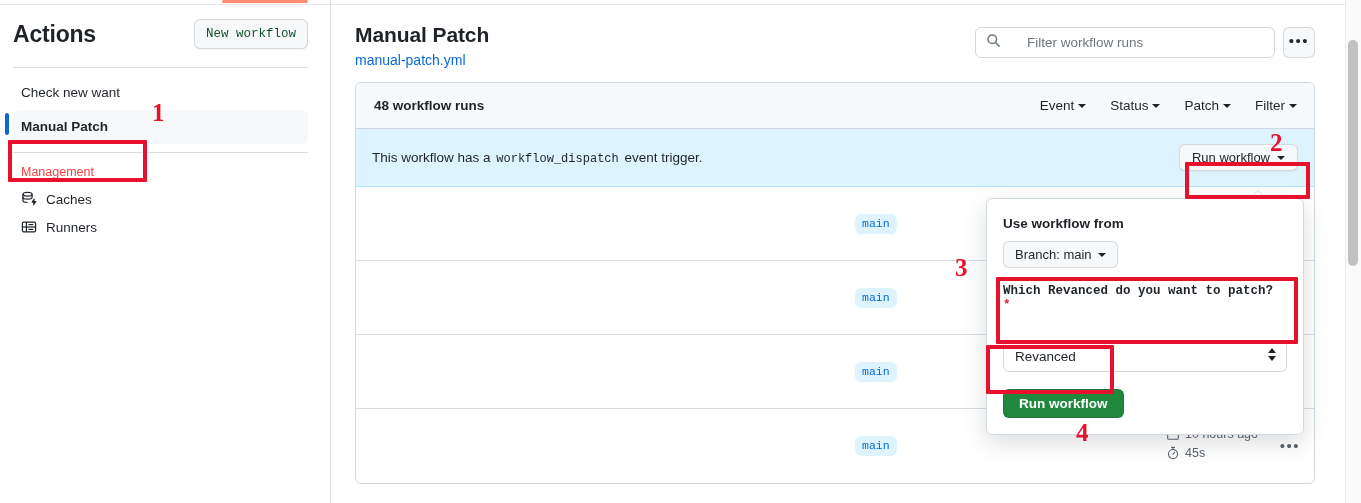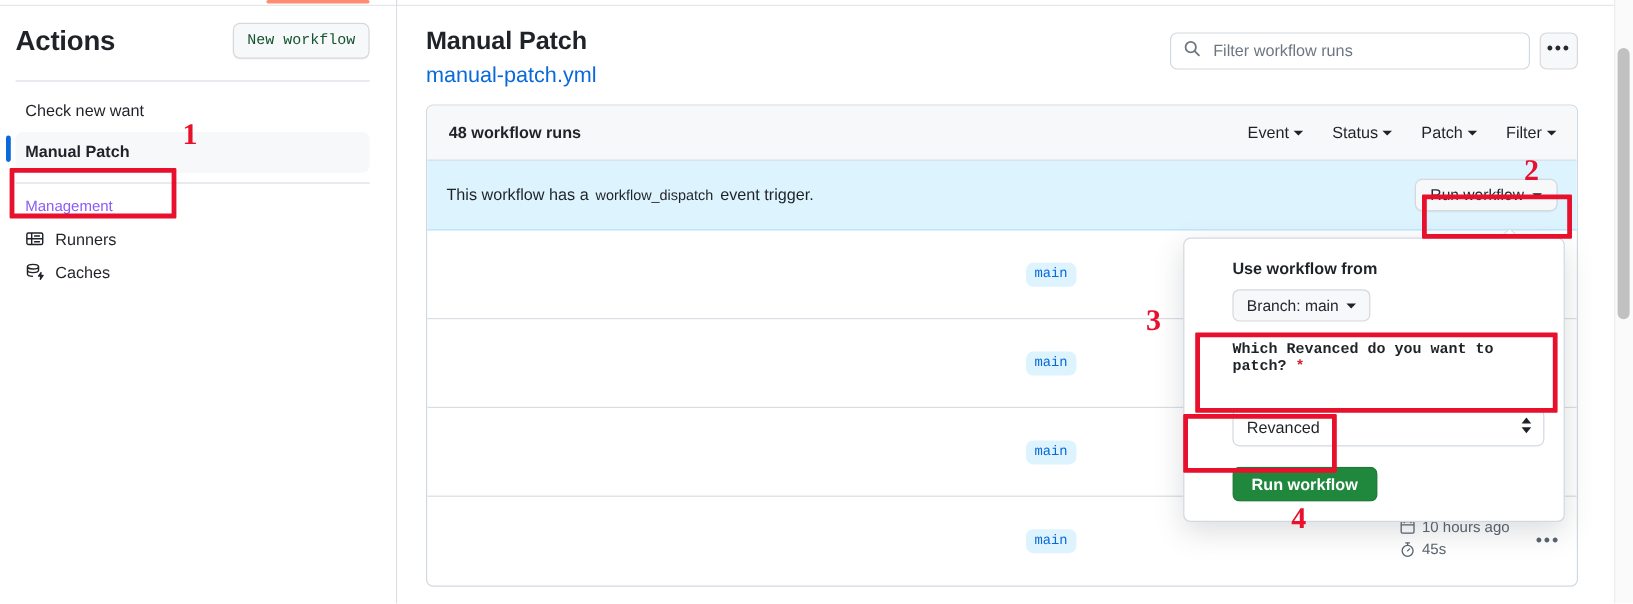--- a/index.html
+++ b/index.html
@@ -50,35 +50,35 @@
     padding: 7px 8px; border-radius: 6px; cursor: pointer;
     position: relative;
   }
   .sb-item.active { background: #f6f8fa; font-weight: 600; }
   .sb-item.active::before {
     content: ""; position: absolute; left: -8px; top: 3px;
     width: 4px; height: 22px; background: #0969da; border-radius: 6px;
   }
   .sb-sep { height: 1px; background: #d8dee4; margin: 8px 22px 8px 13px; }
   .sb-section-title {
-    font-size: 12.5px; color: #8b5cf6; padding: 4px 8px 4px 8px; margin: 2px 0 2px 13px;
+    font-size: 12.5px; color: #ef4444; padding: 4px 8px 4px 8px; margin: 2px 0 2px 13px;
   }
   .sb-mg { display:flex; align-items:center; gap: 9px; font-size: 13.5px; color:#1f2328;
            padding: 6px 8px; margin-left: 13px; border-radius: 6px; cursor:pointer; }
   .sb-ico { width: 16px; height: 16px; display:inline-flex; align-items:center; justify-content:center; color:#1f2328; flex:0 0 16px; }
 
   
   .main { position: absolute; left: 331px; top: 5px; width: 1014px; height: 498px; background:#fff; }
   .main-head { display:flex; align-items:flex-start; padding: 16px 30px 0 24px; justify-content: space-between; }
   .page-title { font-size: 21px; font-weight: 600; letter-spacing:-0.1px; line-height: 28px; color:#1f2328; }
-  .page-sub { font-size: 18px; color: #0969da; margin-top: 3px; cursor:pointer; }
+  .page-sub { font-size: 14px; color: #0969da; margin-top: 3px; cursor:pointer; }
 
   .head-right { display:flex; align-items:center; gap: 8px; margin-top: 6px; }
   .search-box {
-    display:flex; align-items:center; gap:8px;
+    display:flex; align-items:center; gap:24px;
     width: 300px; height: 31px; padding: 0 10px;
     border: 1px solid #d1d9e0; border-radius: 6px; background: #fff;
   }
   .search-box input {
     border:none; outline:none; font-size: 13.5px; color:#1f2328; width: 100%;
     background: transparent; font-family: "Liberation Sans", sans-serif;
   }
   .search-box input::placeholder { color: #6e7781; }
   .btn-kebab {
     width: 32px; height: 31px; border:1px solid rgba(31,35,40,0.15); border-radius:6px;
@@ -101,21 +101,21 @@
   .filter { font-size: 13.5px; color:#1f2328; cursor:pointer; display:flex; align-items:center; gap:4px; }
   .caret { width:0;height:0;border-left:4px solid transparent;border-right:4px solid transparent;border-top:4px solid #1f2328; display:inline-block; }
 
   .dispatch-banner {
     background: #ddf4ff; border-bottom: 1px solid #b6e3ff;
     display:flex; align-items:center; justify-content: space-between;
     padding: 0 16px 0 16px; height: 58px;
   }
   .dispatch-text { font-size: 13.5px; color:#1f2328; }
   .dispatch-text code {
-    font-family: Liberation Sans, sans-serif;
+    font-family: Liberation Mono, monospace;
     font-size: 12px; background: transparent; color:#1f2328; padding: 0 2px;
   }
   .btn-runwf {
     display:flex; align-items:center; gap: 7px;
     font-size: 13px; color:#24292f; background:#f6f8fa;
     border:1px solid rgba(31,35,40,0.15); border-radius:6px;
     padding: 5px 12px; cursor:pointer; white-space:nowrap;
     box-shadow: 0 1px 0 rgba(31,35,40,0.04);
   }
 
@@ -137,21 +137,20 @@
     position:absolute; right: 14px; top: 32px; color:#59636e;
     font-size: 15px; letter-spacing: 1.5px; cursor:pointer; line-height: 10px;
   }
 
   
   .popover {
     position: absolute; left: 986px; top: 198px; width: 318px;
     background:#fff; border: 1px solid #d1d9e0; border-radius: 6px;
     box-shadow: 0 8px 24px rgba(66,74,83,0.18);
     z-index: 40;
-    padding-left: 24px;
   }
   .popover::before {
     content:""; position:absolute; top:-9px; right: 36px;
     width:0;height:0;border-left:9px solid transparent;border-right:9px solid transparent;
     border-bottom: 9px solid #d1d9e0;
   }
   .popover::after {
     content:""; position:absolute; top:-8px; right: 37px;
     width:0;height:0;border-left:8px solid transparent;border-right:8px solid transparent;
     border-bottom: 8px solid #fff;
@@ -216,46 +215,46 @@
         <span>Check new want</span>
       </div>
       <div class="sb-item active">
         <span>Manual Patch</span>
       </div>
     </div>
 
     <div class="sb-sep"></div>
 
     <div class="sb-section-title">Management</div>
+
+    <div class="sb-mg">
+      <span class="sb-ico">
+        <svg width="16" height="16" viewBox="0 0 16 16" fill="none" stroke="currentColor" stroke-width="1.2">
+          <ellipse cx="6.5" cy="3.2" rx="4.6" ry="1.9"></ellipse>
+          <path d="M1.9 3.2v3.1c0 1.05 2.06 1.9 4.6 1.9s4.6-.85 4.6-1.9V3.2"></path>
+          <path d="M1.9 6.3v3.1c0 1.05 2.06 1.9 4.6 1.9"></path>
+          <path d="M13.2 8.1l-2.1 3h2l-.5 2.6 2.3-3.2h-2.1z" stroke-width="1.1" stroke-linejoin="round"></path>
+        </svg>
+      </span>
+      <span>Caches</span>
+    </div>
 
     <div class="sb-mg">
       <span class="sb-ico">
         <svg width="16" height="16" viewBox="0 0 16 16" fill="none" stroke="currentColor" stroke-width="1.2">
           <rect x="1.4" y="3.2" width="13.2" height="9.6" rx="1.3"></rect>
           <line x1="1.4" y1="8" x2="14.6" y2="8"></line>
           <line x1="5.4" y1="3.2" x2="5.4" y2="8"></line>
           <line x1="5.4" y1="8" x2="5.4" y2="12.8"></line>
           <line x1="7.4" y1="5.6" x2="12.3" y2="5.6"></line>
           <line x1="7.4" y1="10.4" x2="12.3" y2="10.4"></line>
         </svg>
       </span>
       <span>Runners</span>
     </div>
-
-    <div class="sb-mg">
-      <span class="sb-ico">
-        <svg width="16" height="16" viewBox="0 0 16 16" fill="none" stroke="currentColor" stroke-width="1.2">
-          <ellipse cx="6.5" cy="3.2" rx="4.6" ry="1.9"></ellipse>
-          <path d="M1.9 3.2v3.1c0 1.05 2.06 1.9 4.6 1.9s4.6-.85 4.6-1.9V3.2"></path>
-          <path d="M1.9 6.3v3.1c0 1.05 2.06 1.9 4.6 1.9"></path>
-          <path d="M13.2 8.1l-2.1 3h2l-.5 2.6 2.3-3.2h-2.1z" stroke-width="1.1" stroke-linejoin="round"></path>
-        </svg>
-      </span>
-      <span>Caches</span>
-    </div>
   </div>
 
   <div class="sidebar-divider-v"></div>
 
   <div class="main">
 
     <div class="main-head">
       <div>
         <div class="page-title">Manual Patch</div>
         <div class="page-sub">manual-patch.yml</div>

